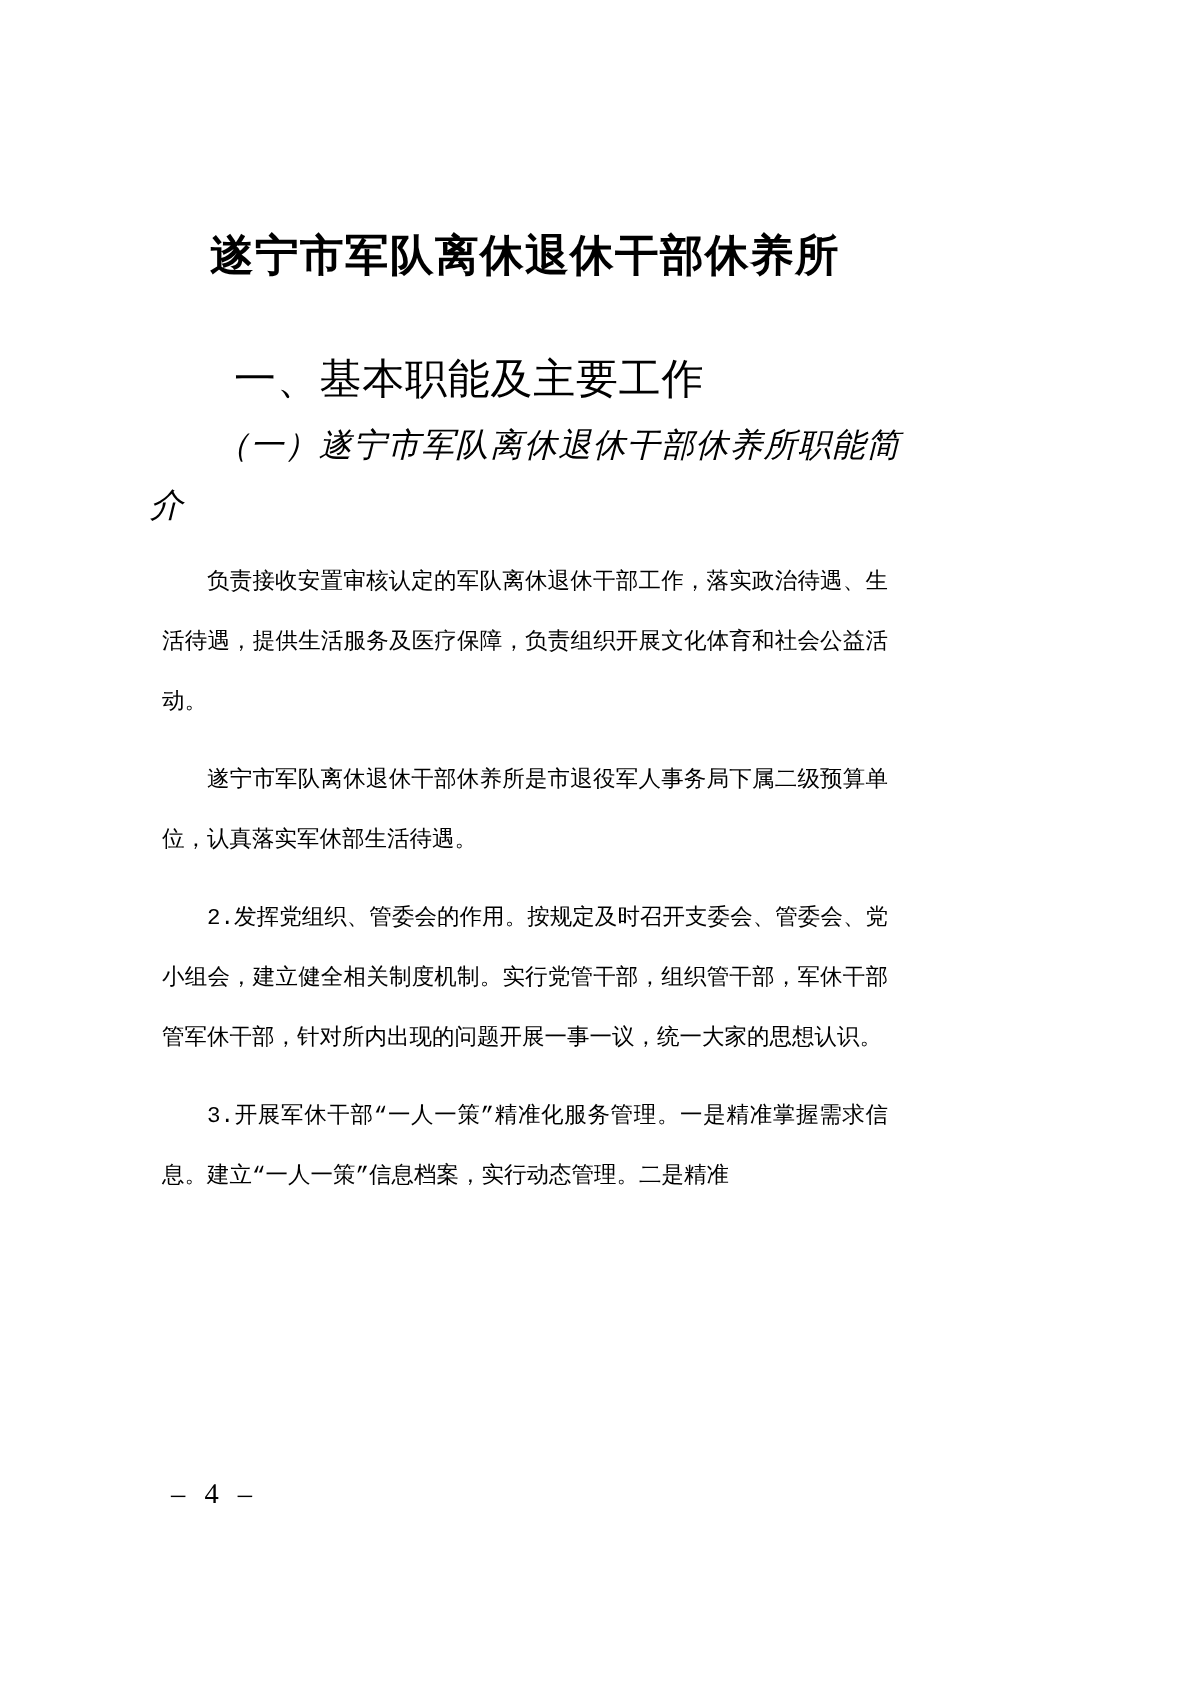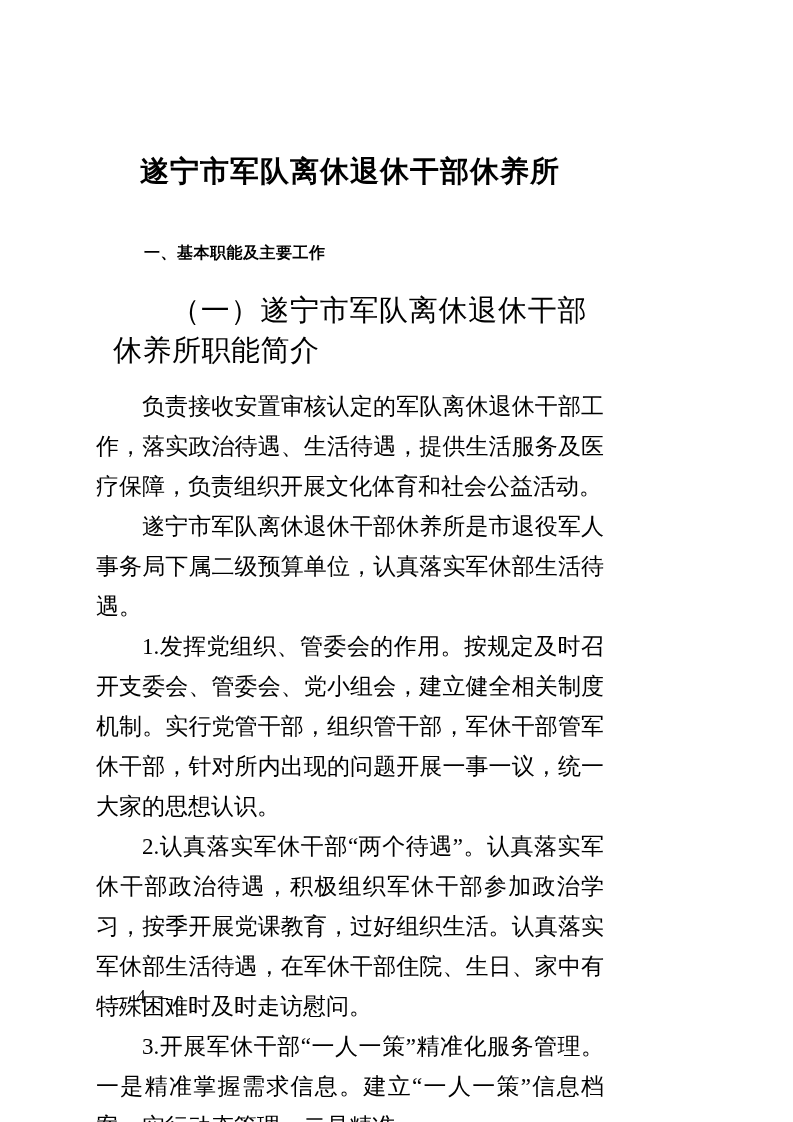--- a/index.html
+++ b/index.html
@@ -25,43 +25,44 @@
     line-height: 47px;
     font-weight: 700;
     letter-spacing: 1px;
     font-family: "Liberation Serif", "DejaVu Serif", serif;
   }
   .doc-body {
     margin-top: 38px;
     text-align: justify;
   }
   .section-heading {
-    margin: 16px;
-    font-size: 16px;
+    margin: 4px;
+    font-size: 28px;
     line-height: 40px;
-    font-weight: 700;
+    font-weight: 400;
     text-indent: 2em;
     font-family: "Liberation Sans", "DejaVu Sans", sans-serif;
     letter-spacing: 0.5px;
   }
   .sub-heading {
-    margin: 17px;
-    font-size: 29px;
+    margin: 4px;
+    font-size: 22px;
     line-height: 40px;
     text-indent: 2em;
     font-family: "Liberation Serif", "DejaVu Serif", serif;
     letter-spacing: 0.5px;
+    font-style: italic;
   }
   .para {
-    margin: 0;
-    font-size: 23px;
+    margin: 12px;
+    font-size: 15px;
     line-height: 40px;
     text-indent: 2em;
     text-align: justify;
-    font-family: Liberation Serif, serif;
+    font-family: Liberation Mono, monospace;
   }
   .page-number {
     position: absolute;
     left: 114px;
     top: 986px;
     font-size: 19px;
     letter-spacing: 4px;
     font-family: "Liberation Serif", "DejaVu Serif", serif;
   }
 </style>
@@ -72,20 +73,19 @@
 
   <h1 class="doc-title">
     <div>遂宁市军队离休退休干部休养所</div>
   </h1>
 
   <div class="doc-body">
     <h2 class="section-heading">一、基本职能及主要工作</h2>
     <p class="sub-heading">（一）遂宁市军队离休退休干部休养所职能简介</p>
     <p class="para">负责接收安置审核认定的军队离休退休干部工作，落实政治待遇、生活待遇，提供生活服务及医疗保障，负责组织开展文化体育和社会公益活动。</p>
     <p class="para">遂宁市军队离休退休干部休养所是市退役军人事务局下属二级预算单位，认真落实军休部生活待遇。</p>
-    <p class="para">1.发挥党组织、管委会的作用。按规定及时召开支委会、管委会、党小组会，建立健全相关制度机制。实行党管干部，组织管干部，军休干部管军休干部，针对所内出现的问题开展一事一议，统一大家的思想认识。</p>
-    <p class="para">2.认真落实军休干部“两个待遇”。认真落实军休干部政治待遇，积极组织军休干部参加政治学习，按季开展党课教育，过好组织生活。认真落实军休部生活待遇，在军休干部住院、生日、家中有特殊困难时及时走访慰问。</p>
+    <p class="para">2.发挥党组织、管委会的作用。按规定及时召开支委会、管委会、党小组会，建立健全相关制度机制。实行党管干部，组织管干部，军休干部管军休干部，针对所内出现的问题开展一事一议，统一大家的思想认识。</p>
     <p class="para">3.开展军休干部“一人一策”精准化服务管理。一是精准掌握需求信息。建立“一人一策”信息档案，实行动态管理。二是精准</p>
   </div>
 
   <div class="page-number">– 4 –</div>
 
 </div>
 
 </body></html>

